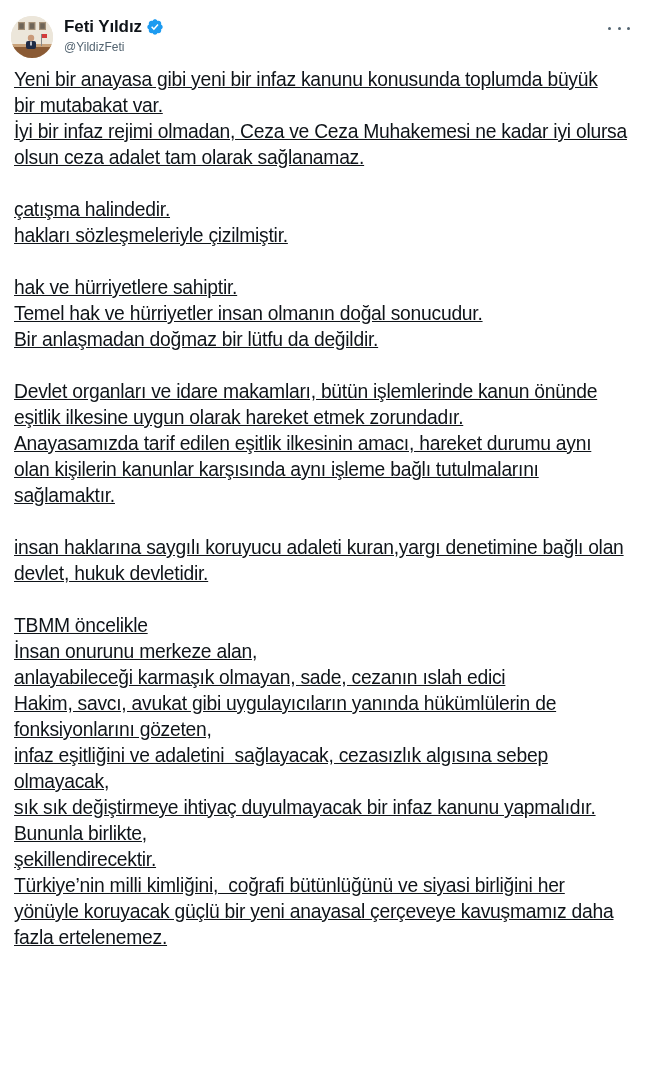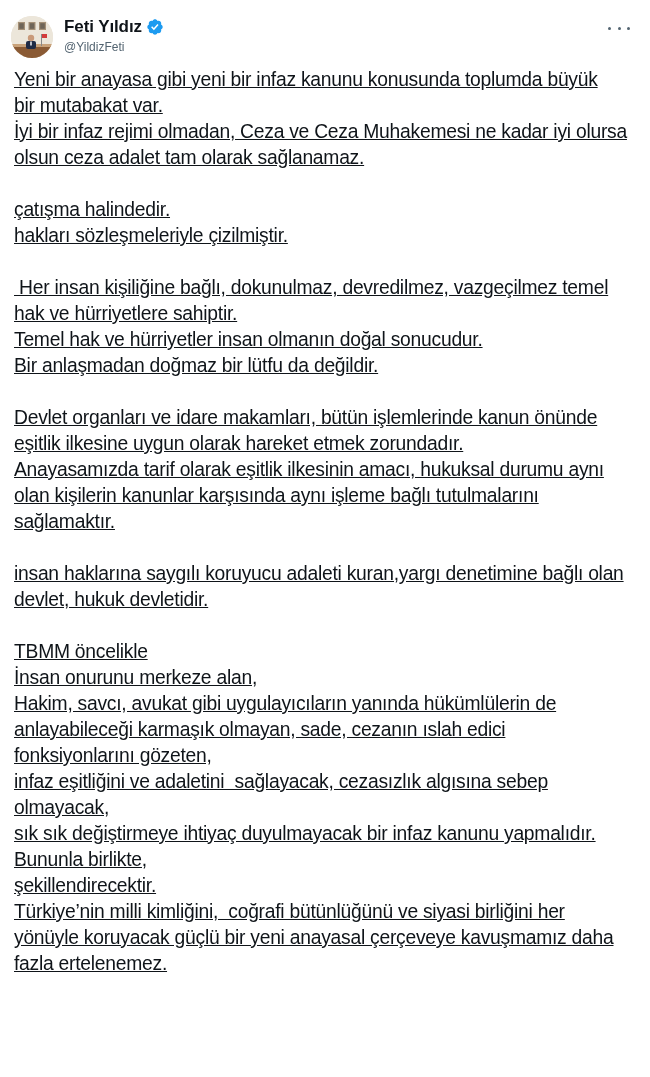--- a/index.html
+++ b/index.html
@@ -96,47 +96,46 @@
   </div>
   <div class="gap"></div>
 
   <div>
     <div class="line">çatışma halindedir.</div>
     <div class="line">hakları sözleşmeleriyle çizilmiştir.</div>
   </div>
   <div class="gap"></div>
 
   <div>
-    <div class="line"> Her insan kişiliğine bağlı, dokunulmaz, devredilmez, vazgeçilmez temel</div>
     <div class="line">hak ve hürriyetlere sahiptir.</div>
     <div class="line">Temel hak ve hürriyetler insan olmanın doğal sonucudur.</div>
     <div class="line">Bir anlaşmadan doğmaz bir lütfu da değildir.</div>
   </div>
   <div class="gap"></div>
 
   <div>
     <div class="line">Devlet organları ve idare makamları, bütün işlemlerinde kanun önünde</div>
     <div class="line">eşitlik ilkesine uygun olarak hareket etmek zorundadır.</div>
-    <div class="line">Anayasamızda tarif olarak eşitlik ilkesinin amacı, hukuksal durumu aynı</div>
+    <div class="line">Anayasamızda tarif edilen eşitlik ilkesinin amacı, hareket durumu aynı</div>
     <div class="line">olan kişilerin kanunlar karşısında aynı işleme bağlı tutulmalarını</div>
     <div class="line">sağlamaktır.</div>
   </div>
   <div class="gap"></div>
 
   <div>
     <div class="line">insan haklarına saygılı koruyucu adaleti kuran,yargı denetimine bağlı olan</div>
     <div class="line">devlet, hukuk devletidir.</div>
   </div>
   <div class="gap"></div>
 
   <div>
     <div class="line">TBMM öncelikle</div>
     <div class="line">İnsan onurunu merkeze alan,</div>
+    <div class="line">anlayabileceği karmaşık olmayan, sade, cezanın ıslah edici</div>
     <div class="line">Hakim, savcı, avukat gibi uygulayıcıların yanında hükümlülerin de</div>
-    <div class="line">anlayabileceği karmaşık olmayan, sade, cezanın ıslah edici</div>
     <div class="line">fonksiyonlarını gözeten,</div>
     <div class="line">infaz eşitliğini ve adaletini  sağlayacak, cezasızlık algısına sebep</div>
     <div class="line">olmayacak,</div>
     <div class="line">sık sık değiştirmeye ihtiyaç duyulmayacak bir infaz kanunu yapmalıdır.</div>
     <div class="line">Bununla birlikte,</div>
     <div class="line">şekillendirecektir.</div>
     <div class="line">Türkiye’nin milli kimliğini,  coğrafi bütünlüğünü ve siyasi birliğini her</div>
     <div class="line">yönüyle koruyacak güçlü bir yeni anayasal çerçeveye kavuşmamız daha</div>
     <div class="line">fazla ertelenemez.</div>
   </div>

